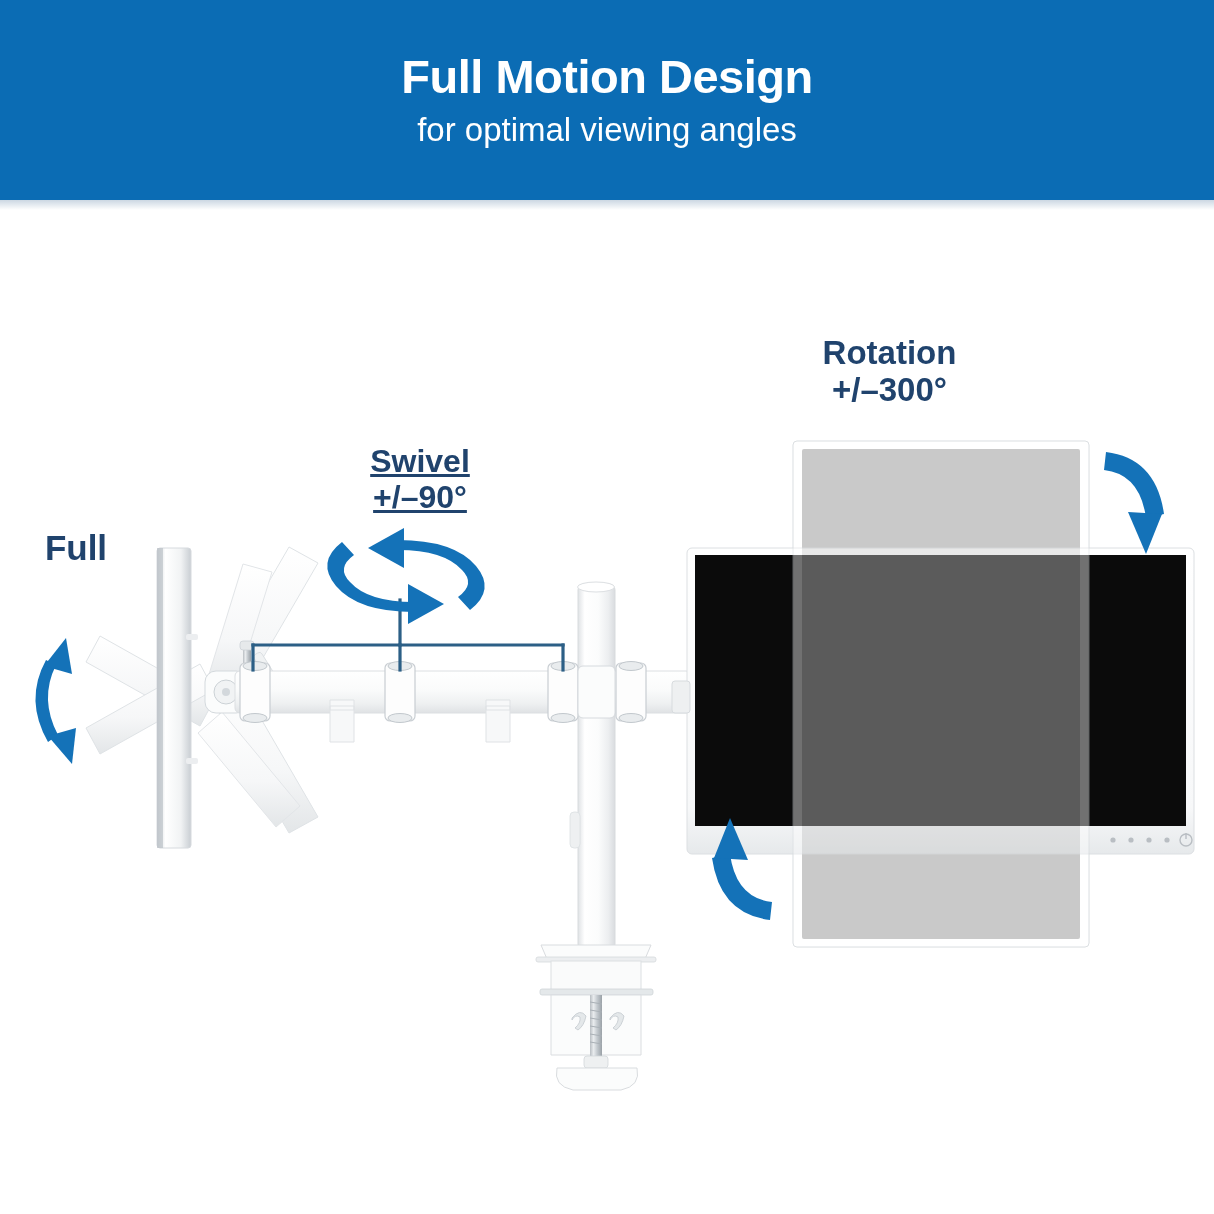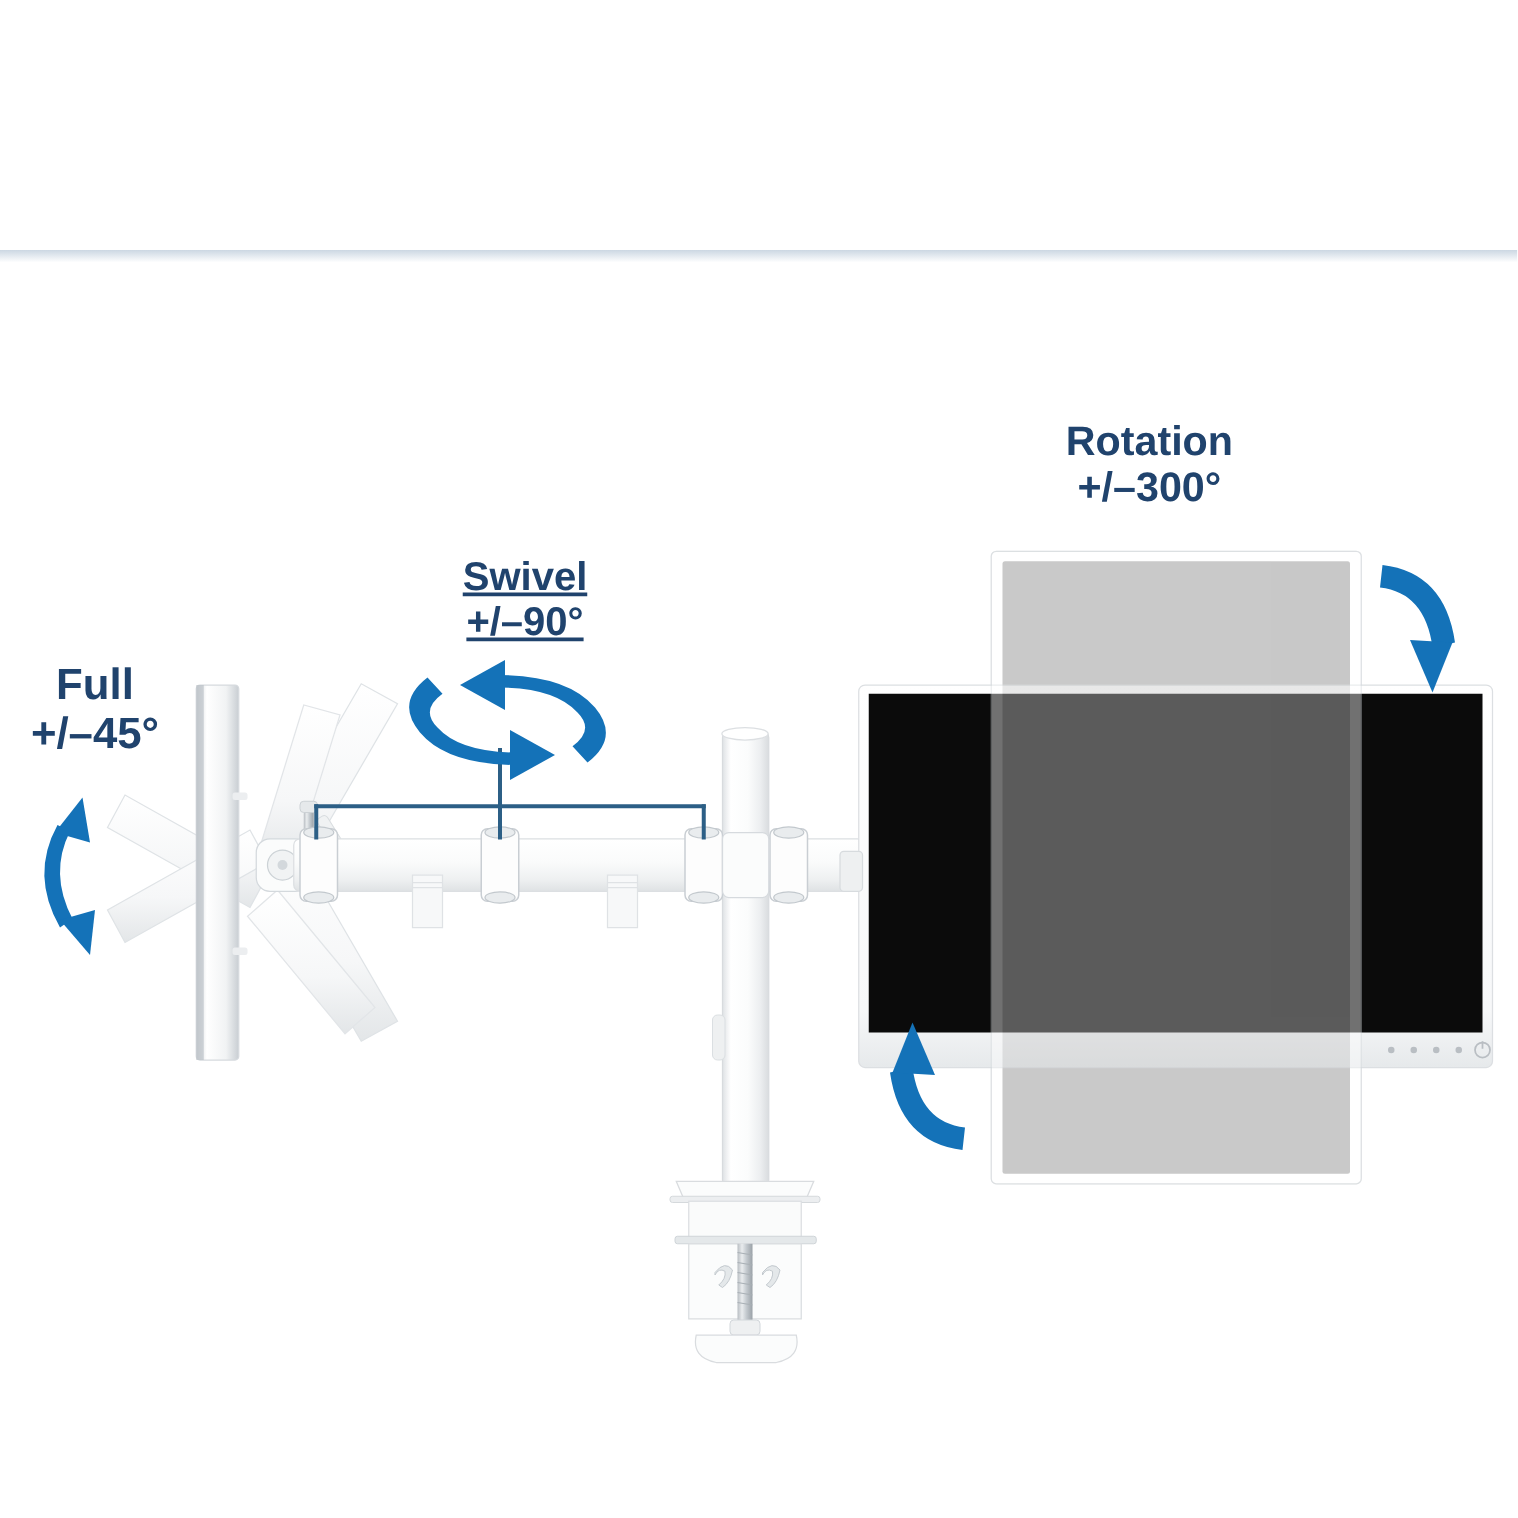--- a/index.html
+++ b/index.html
@@ -80,21 +80,21 @@
   }
   .anno-swivel {
     left: 330px;
     top: 444px;
     width: 180px;
     text-align: center;
     font-size: 32px;
     text-decoration: underline;
   }
   .anno-rotation {
-    left: 797px;
+    left: 767px;
     top: 335px;
     width: 245px;
     text-align: center;
     font-size: 33px;
   }
 
   
   .layer {
     position: absolute;
     left: 0;
@@ -102,20 +102,24 @@
     width: 1214px;
     height: 1214px;
     overflow: visible;
   }
 </style>
 </head>
 <body>
 
 <div id="stage">
 
+  <div class="banner">
+    <div class="banner-title">Full Motion Design</div>
+    <div class="banner-sub">for optimal viewing angles</div>
+  </div>
   <div class="banner-shadow"></div>
 
   <svg class="layer" viewBox="0 0 1214 1214">
     <defs>
       <linearGradient id="poleGrad" x1="0" y1="0" x2="1" y2="0">
         <stop offset="0%" stop-color="#dfe2e5"></stop>
         <stop offset="18%" stop-color="#ffffff"></stop>
         <stop offset="55%" stop-color="#fbfcfc"></stop>
         <stop offset="82%" stop-color="#eceef0"></stop>
         <stop offset="100%" stop-color="#d9dcdf"></stop>
@@ -336,21 +340,20 @@
       <path d="M770 920
                q-50 -6 -58 -62
                l18 -4
                q6 44 42 48 z"></path>
       <path d="M748 860 l-34 -2 l16 -40 z"></path>
     </g>
   </svg>
 
   <div class="anno anno-tilt">
     <span class="l1">Full</span>
-    <span class="l2">+/–45°</span>
   </div>
 
   <div class="anno anno-swivel">
     <span class="l1">Swivel</span>
     <span class="l2">+/–90°</span>
   </div>
 
   <div class="anno anno-rotation">
     <span class="l1">Rotation</span>
     <span class="l2">+/–300°</span>

